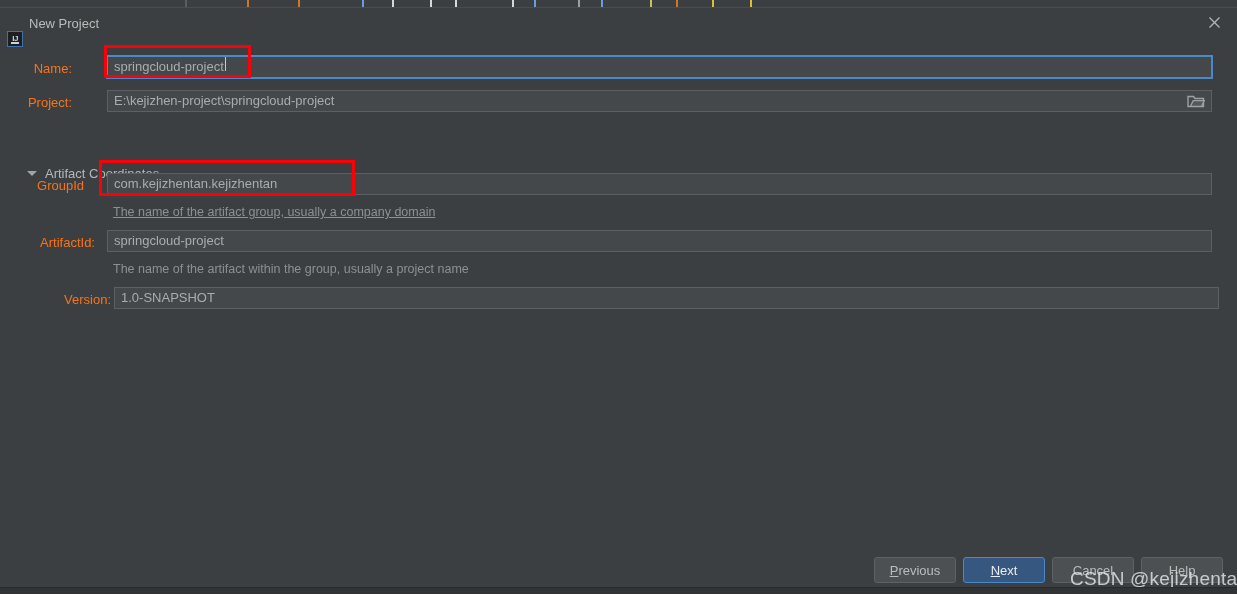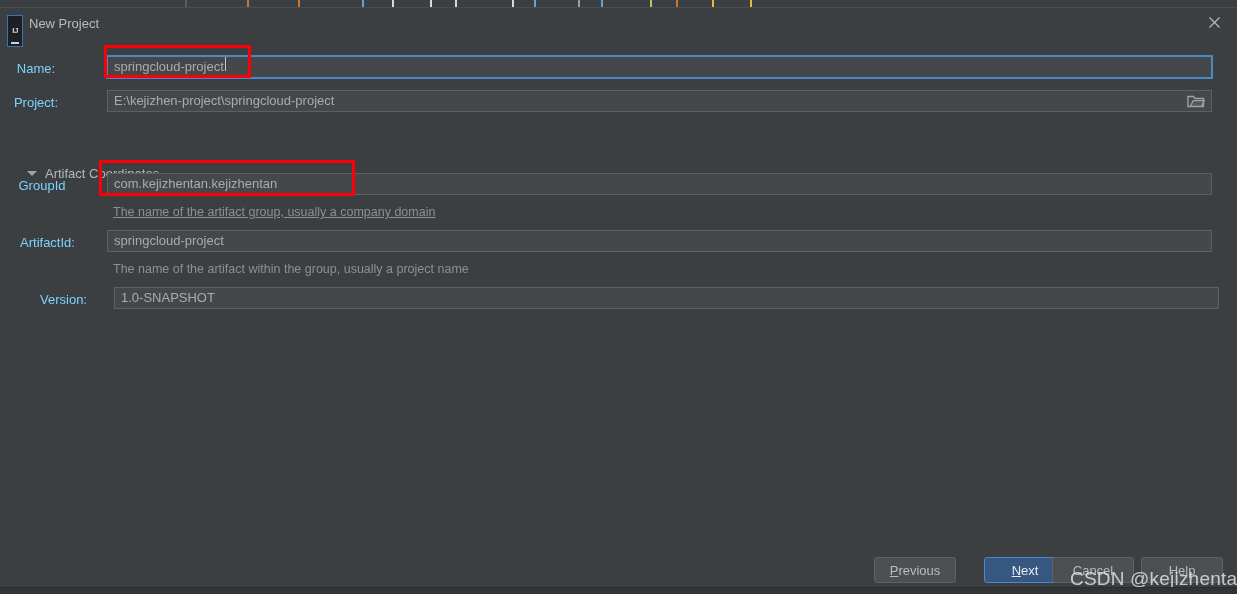--- a/index.html
+++ b/index.html
@@ -41,22 +41,22 @@
   }
 
   
   .titlebar {
     position: relative;
     height: 29px;
     background: #3c3f41;
   }
   .app-icon {
     position: absolute;
-    left: 7px; top: 7px;
-    width: 16px; height: 32px;
+    left: 7px; top: 23px;
+    width: 16px; height: 16px;
     background: #1c1f23;
     border: 1px solid #3d72b0;
     box-sizing: border-box;
     display: flex;
     align-items: center;
     justify-content: center;
   }
   .app-icon .ij {
     color: #cfd2d4;
     font-size: 8px;
@@ -90,22 +90,22 @@
 
   
   .form {
     position: absolute;
     left: 0; top: 29px;
     width: 1237px;
   }
   .row-label {
     position: absolute;
     font-size: 13px;
-    color: #7dd3fc;
-    text-align: center;
+    color: #f97316;
+    text-align: right;
     white-space: nowrap;
   }
   .field {
     position: absolute;
     box-sizing: border-box;
     background: #45484a;
     border: 1px solid #5e6060;
     color: #a9acad;
     font-size: 13px;
     line-height: 20px;
@@ -191,21 +191,20 @@
     display: flex;
     align-items: center;
     justify-content: center;
     cursor: pointer;
     user-select: none;
   }
   .btn.primary {
     background: #365880;
     border: 1px solid #4a88c7;
     color: #e9ecee;
-    margin-left: 21px;
   }
   .mnem { text-decoration: underline; }
 
   
   .watermark {
     position: absolute;
     left: 1070px; top: 560px;
     font-size: 19px;
     color: rgba(235,238,240,0.78);
     white-space: nowrap;

